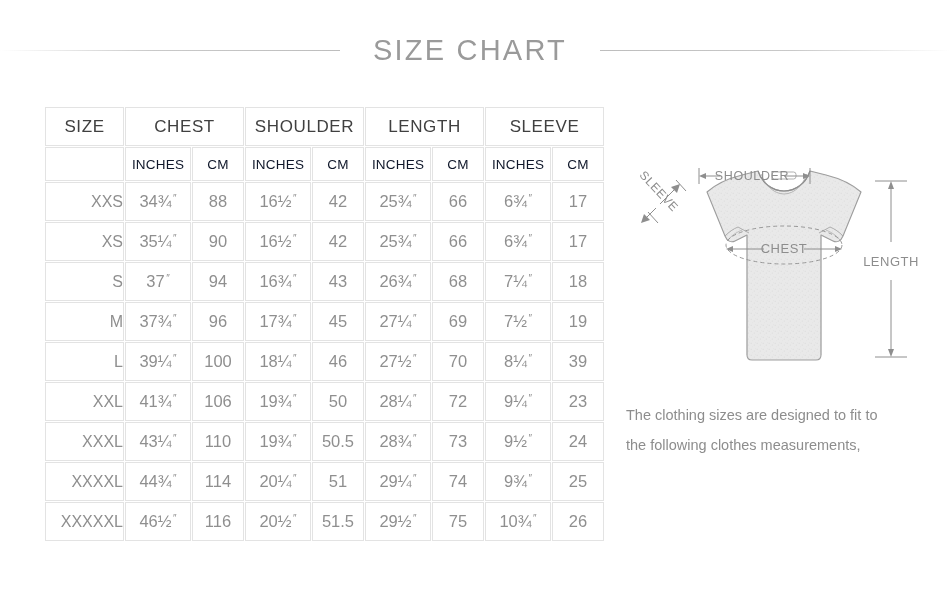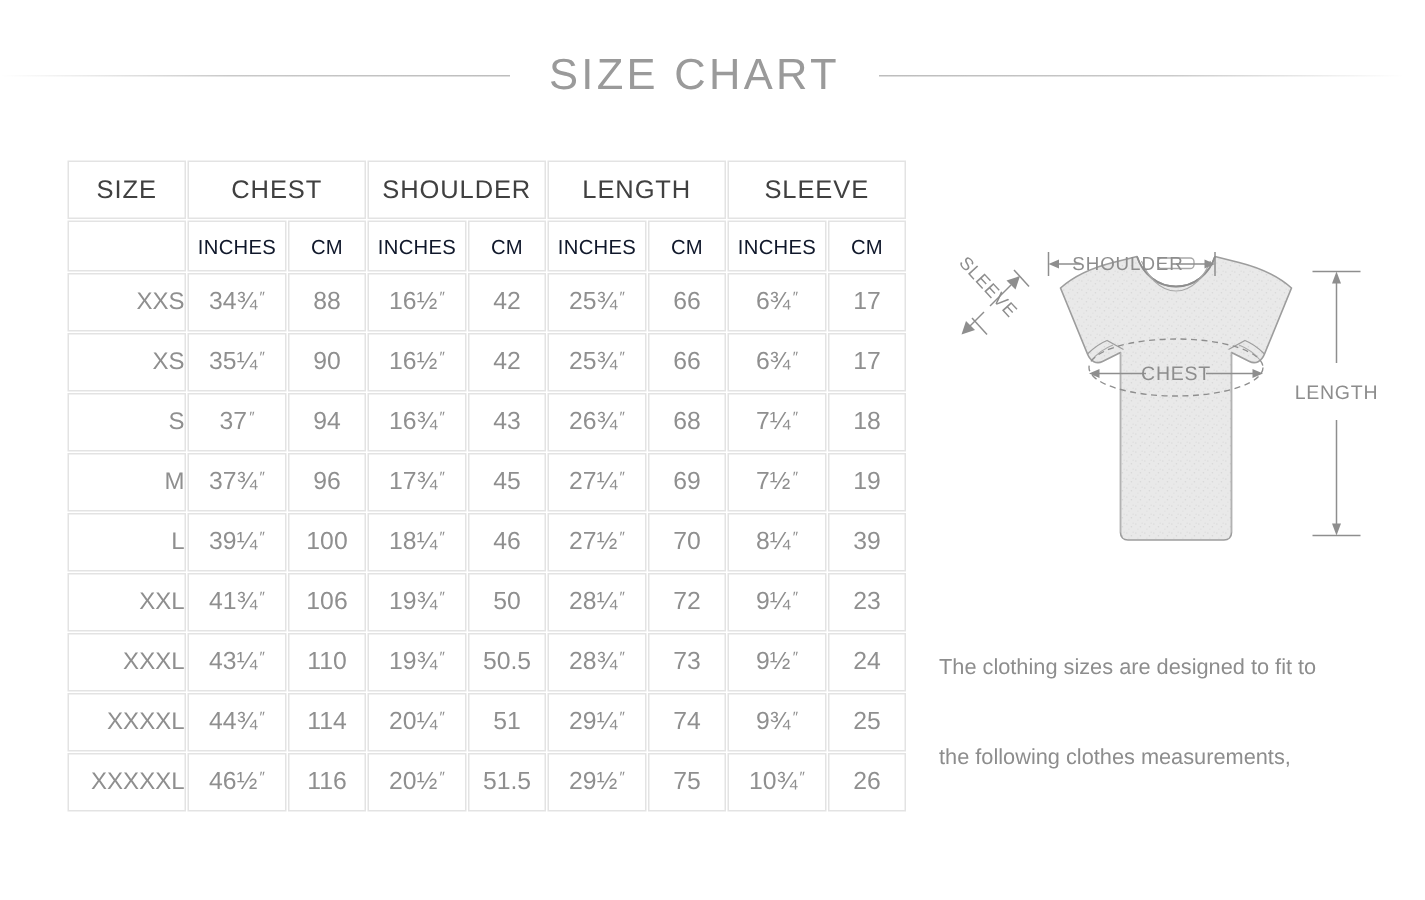--- a/index.html
+++ b/index.html
@@ -17,21 +17,21 @@
 
   
   .title-bar {
     position: absolute;
     top: 28px;
     left: 0;
     width: 950px;
     height: 44px;
     display: flex;
     align-items: center;
-    justify-content: flex-start;
+    justify-content: space-between;
   }
   .rule {
     height: 1px;
     flex: 0 0 auto;
   }
   .rule-left {
     width: 340px;
     background: linear-gradient(to right, rgba(200,200,200,0) 0%, #c9c9c9 45%, #bdbdbd 100%);
   }
   .rule-right {
@@ -110,21 +110,21 @@
 
   .caption {
     position: absolute;
     left: 626px;
     top: 400px;
     width: 310px;
     color: #8d8d8d;
     font-size: 14.5px;
     line-height: 30px;
   }
-  .caption div { white-space: nowrap; margin-top: 30px; }
+  .caption div { white-space: nowrap; }
 </style>
 </head>
 <body>
 
 <div class="title-bar">
   <div class="rule rule-left"></div>
   <div class="chart-title">SIZE  CHART</div>
   <div class="rule rule-right"></div>
 </div>
 

